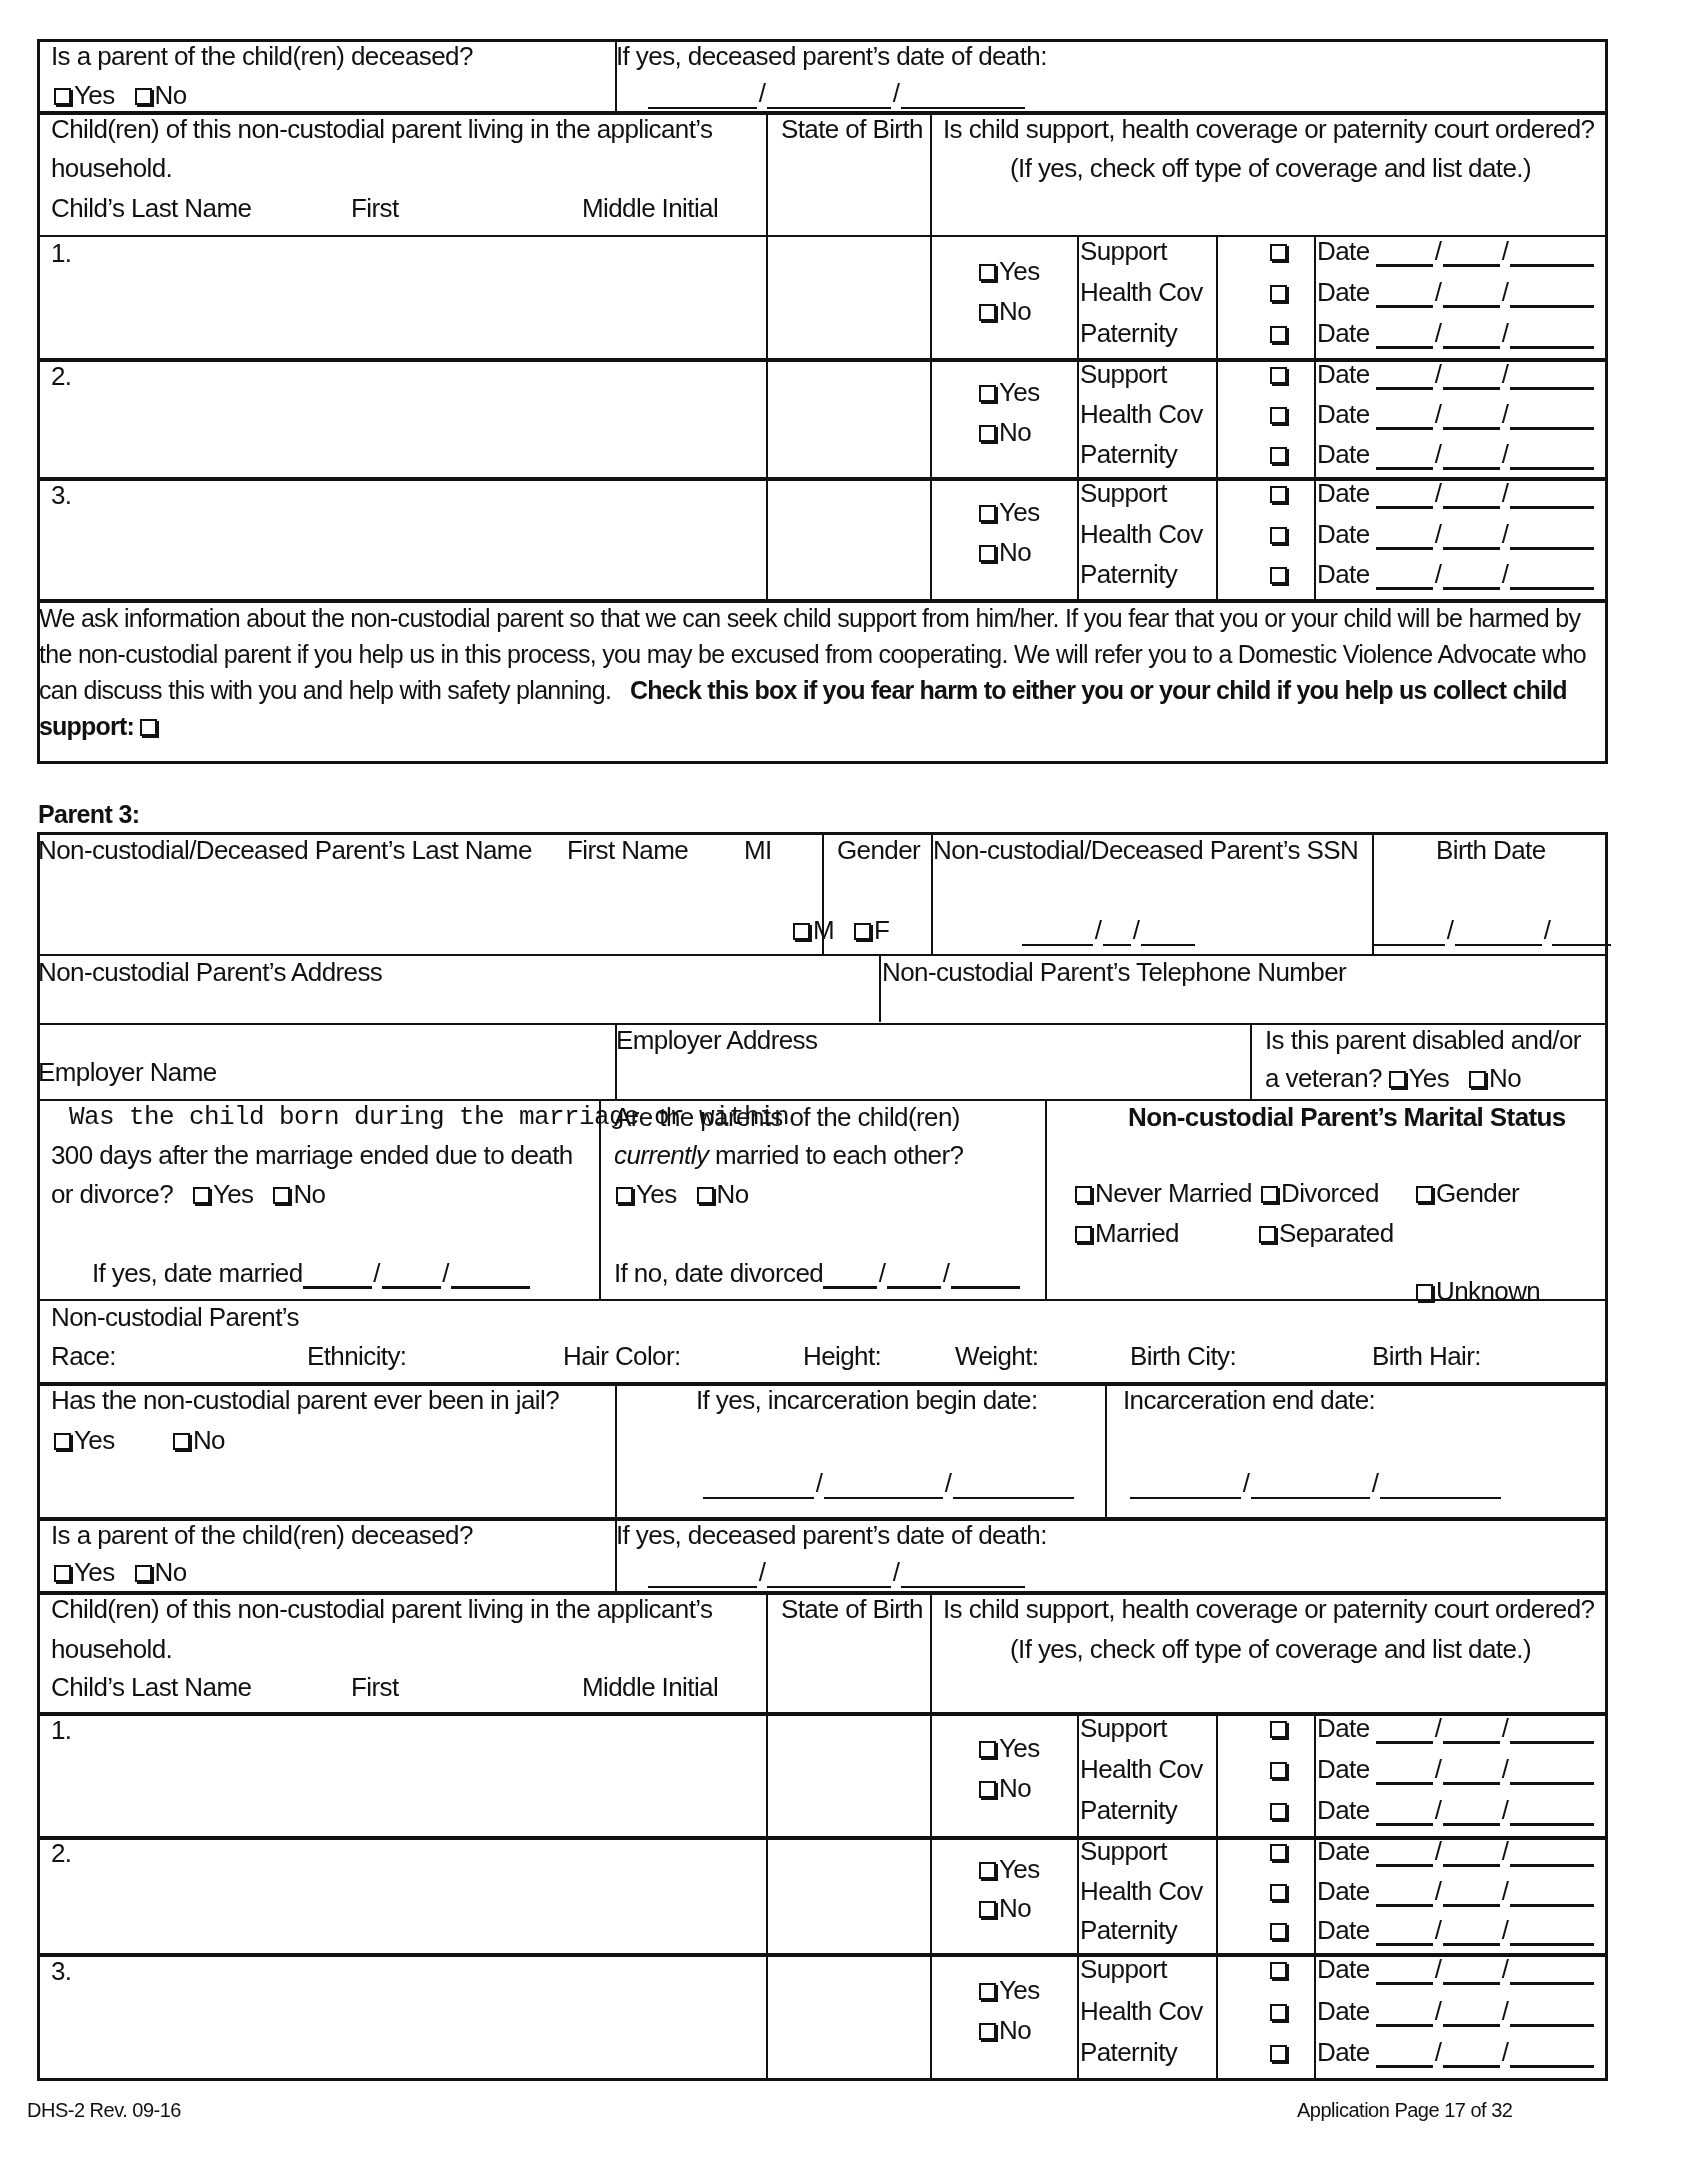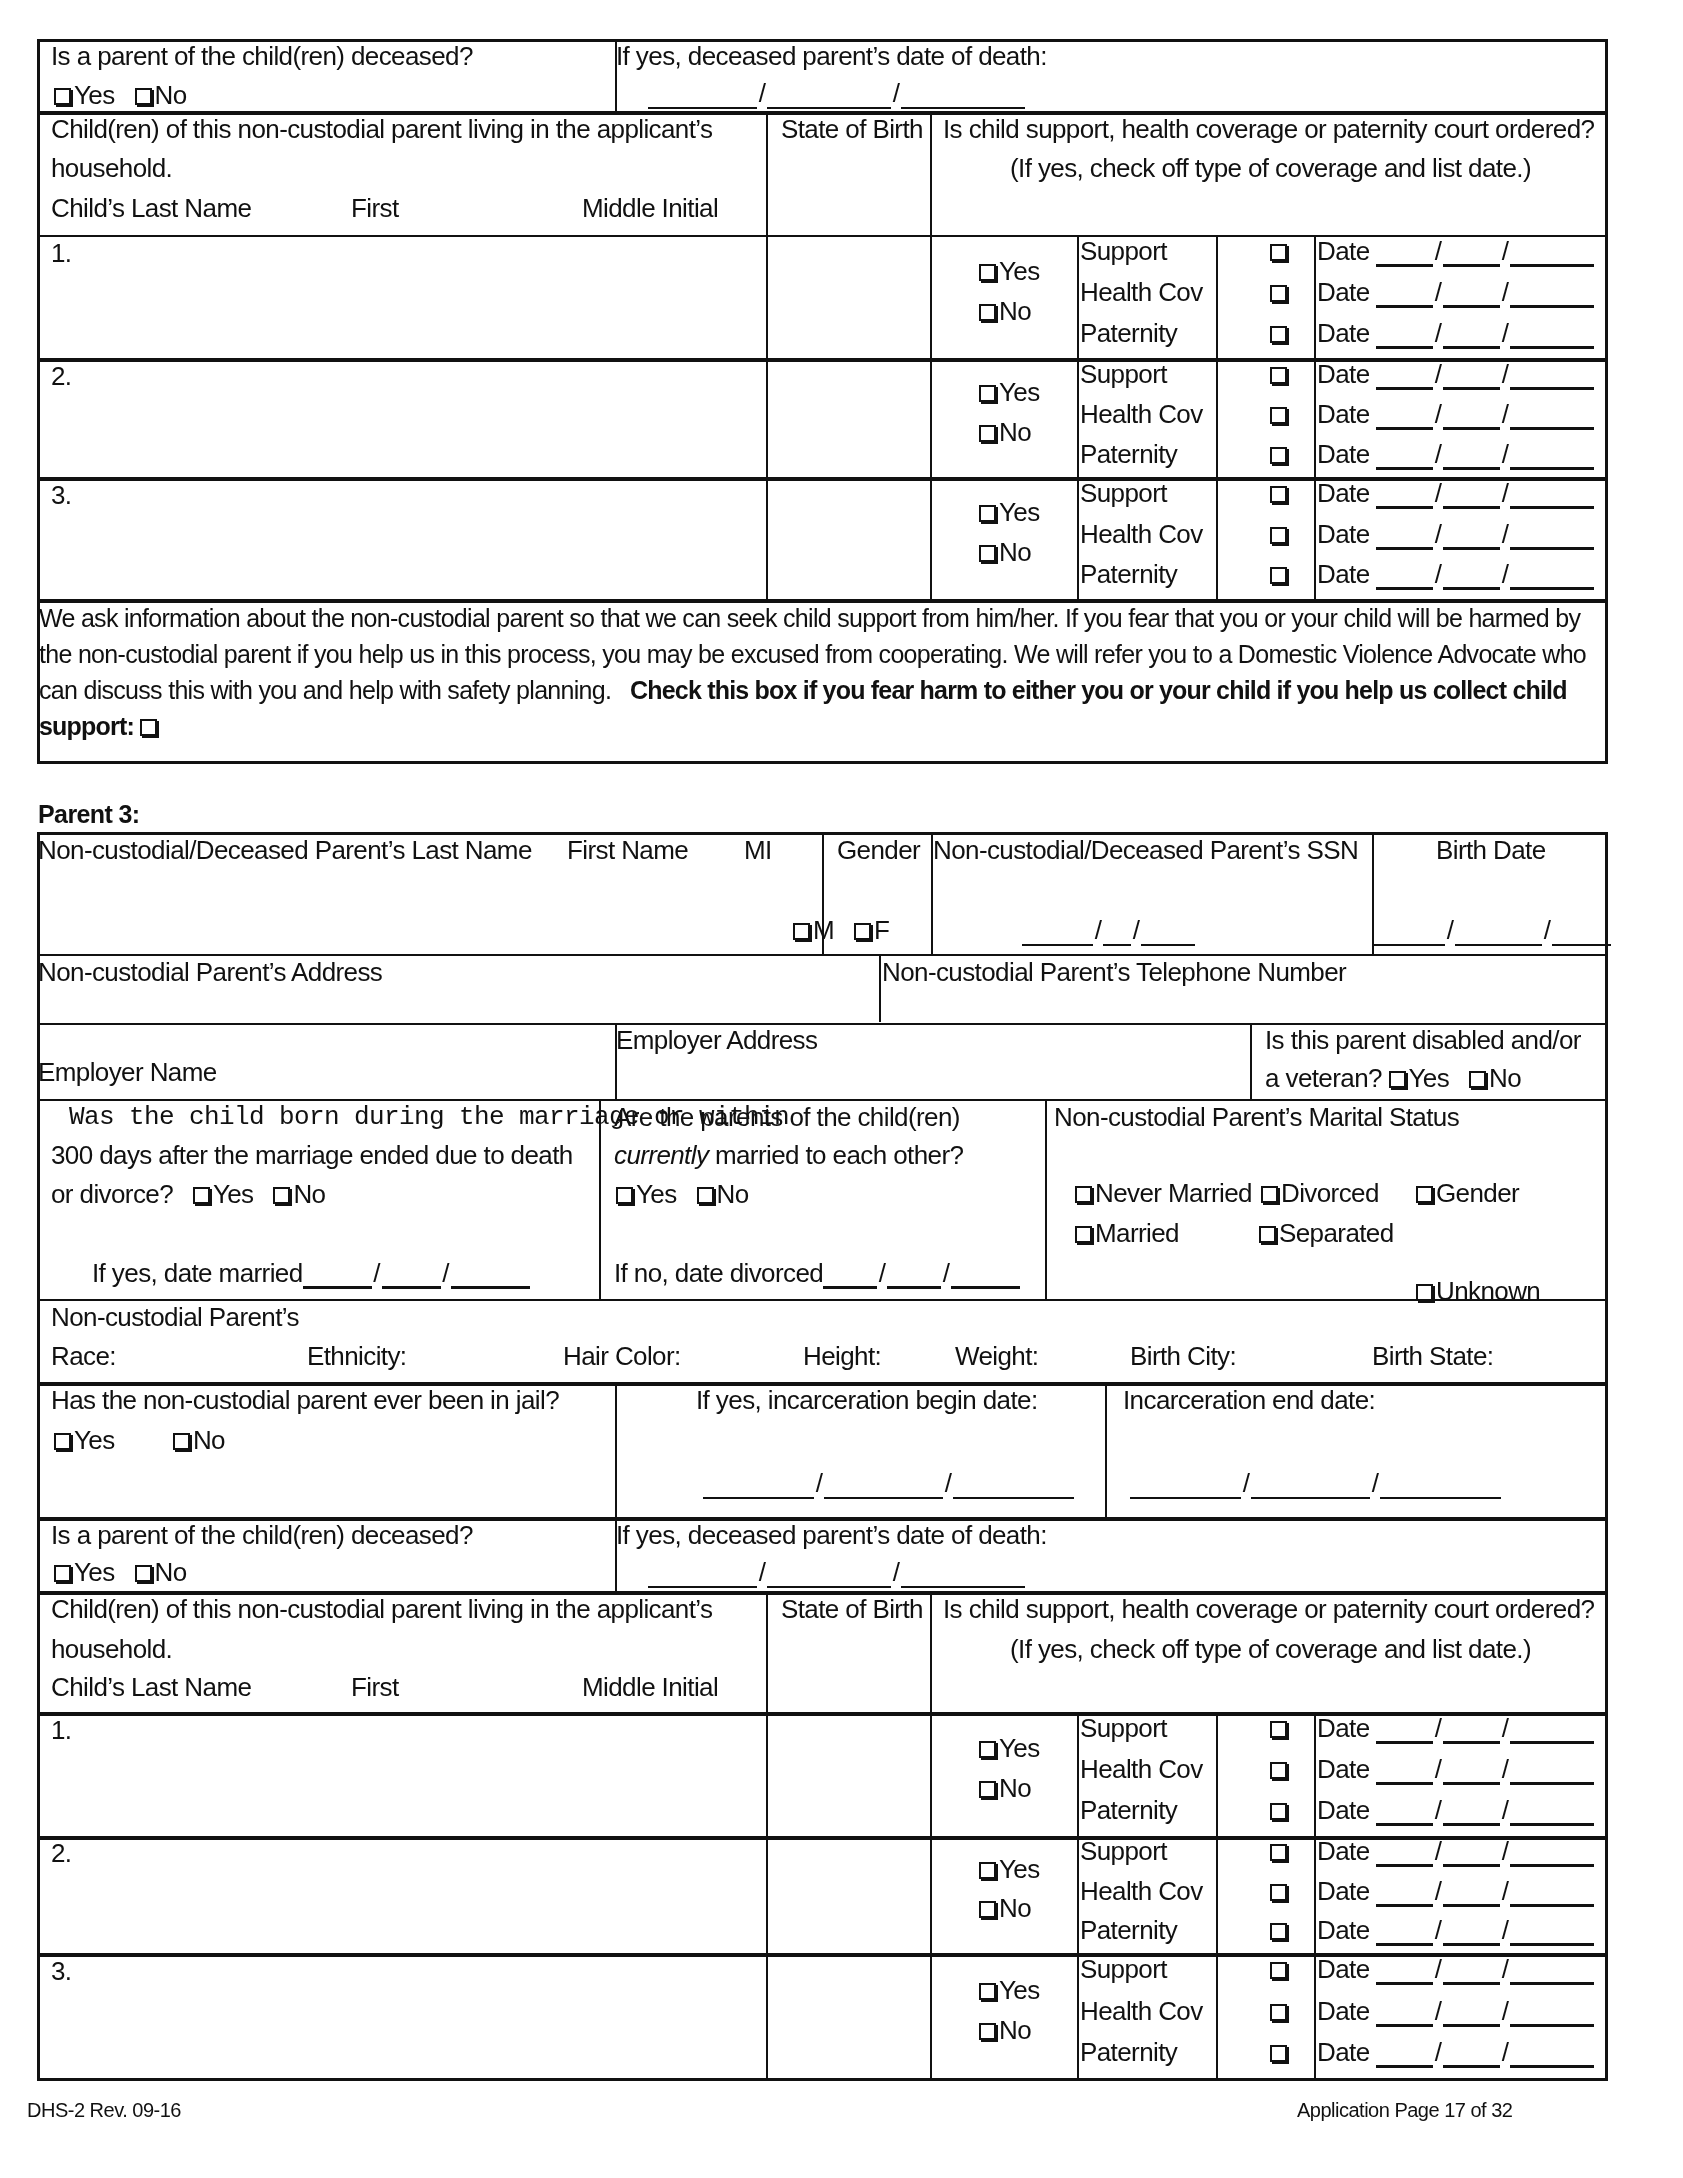--- a/index.html
+++ b/index.html
@@ -182,37 +182,37 @@
 <div class="t" style="left:614px;top:1141px;">
   <span class="ital">currently</span><span> married to each other?</span>
 </div>
 <div class="t" style="left:616px;top:1180px;">
   <span class="cb"></span><span>Yes</span>&nbsp;&nbsp;
   <span class="cb"></span><span>No</span>
 </div>
 <div class="t" style="left:614px;top:1259px;">
   <span>If no, date divorced</span><span class="uline" style="width:54px"></span><span class="slash">/</span><span class="uline" style="width:54px"></span><span class="slash">/</span><span class="uline" style="width:69px"></span>
 </div>
-<div class="t" style="left:1054px;top:1103px;">Non-custodial Parent’s Marital Status</div>
+<div class="t" style="left:1128px;top:1103px;font-weight:bold;">Non-custodial Parent’s Marital Status</div>
 <div class="t" style="left:1075px;top:1179px;"><span class="cb"></span><span>Never Married</span></div>
 <div class="t" style="left:1261px;top:1179px;"><span class="cb"></span><span>Divorced</span></div>
 <div class="t" style="left:1416px;top:1179px;"><span class="cb"></span><span>Gender</span></div>
 <div class="t" style="left:1075px;top:1219px;"><span class="cb"></span><span>Married</span></div>
 <div class="t" style="left:1259px;top:1219px;"><span class="cb"></span><span>Separated</span></div>
 <div class="t" style="left:1416px;top:1277px;"><span class="cb"></span><span>Unknown</span></div>
 <div class="hl" style="left:37px;top:1299px;width:1571px;"></div>
 
 <div class="t" style="left:51px;top:1303px;">Non-custodial Parent’s</div>
 <div class="t" style="left:51px;top:1342px;">Race:</div>
 <div class="t" style="left:307px;top:1342px;">Ethnicity:</div>
 <div class="t" style="left:563px;top:1342px;">Hair Color:</div>
 <div class="t" style="left:803px;top:1342px;">Height:</div>
 <div class="t" style="left:955px;top:1342px;">Weight:</div>
 <div class="t" style="left:1130px;top:1342px;">Birth City:</div>
-<div class="t" style="left:1372px;top:1342px;">Birth State:</div>
+<div class="t" style="left:1372px;top:1342px;">Birth Hair:</div>
 <div class="hl thick" style="left:37px;top:1382px;width:1571px;"></div>
 
 <div class="vl" style="left:615px;top:1382px;height:135px;"></div>
 <div class="vl" style="left:1105px;top:1382px;height:135px;"></div>
 <div class="t" style="left:51px;top:1386px;">Has the non-custodial parent ever been in jail?</div>
 <div class="t" style="left:54px;top:1426px;">
   <span class="cb"></span><span>Yes</span>
   <span style="display:inline-block;width:45px"></span>
   <span class="cb"></span><span>No</span>
 </div>

